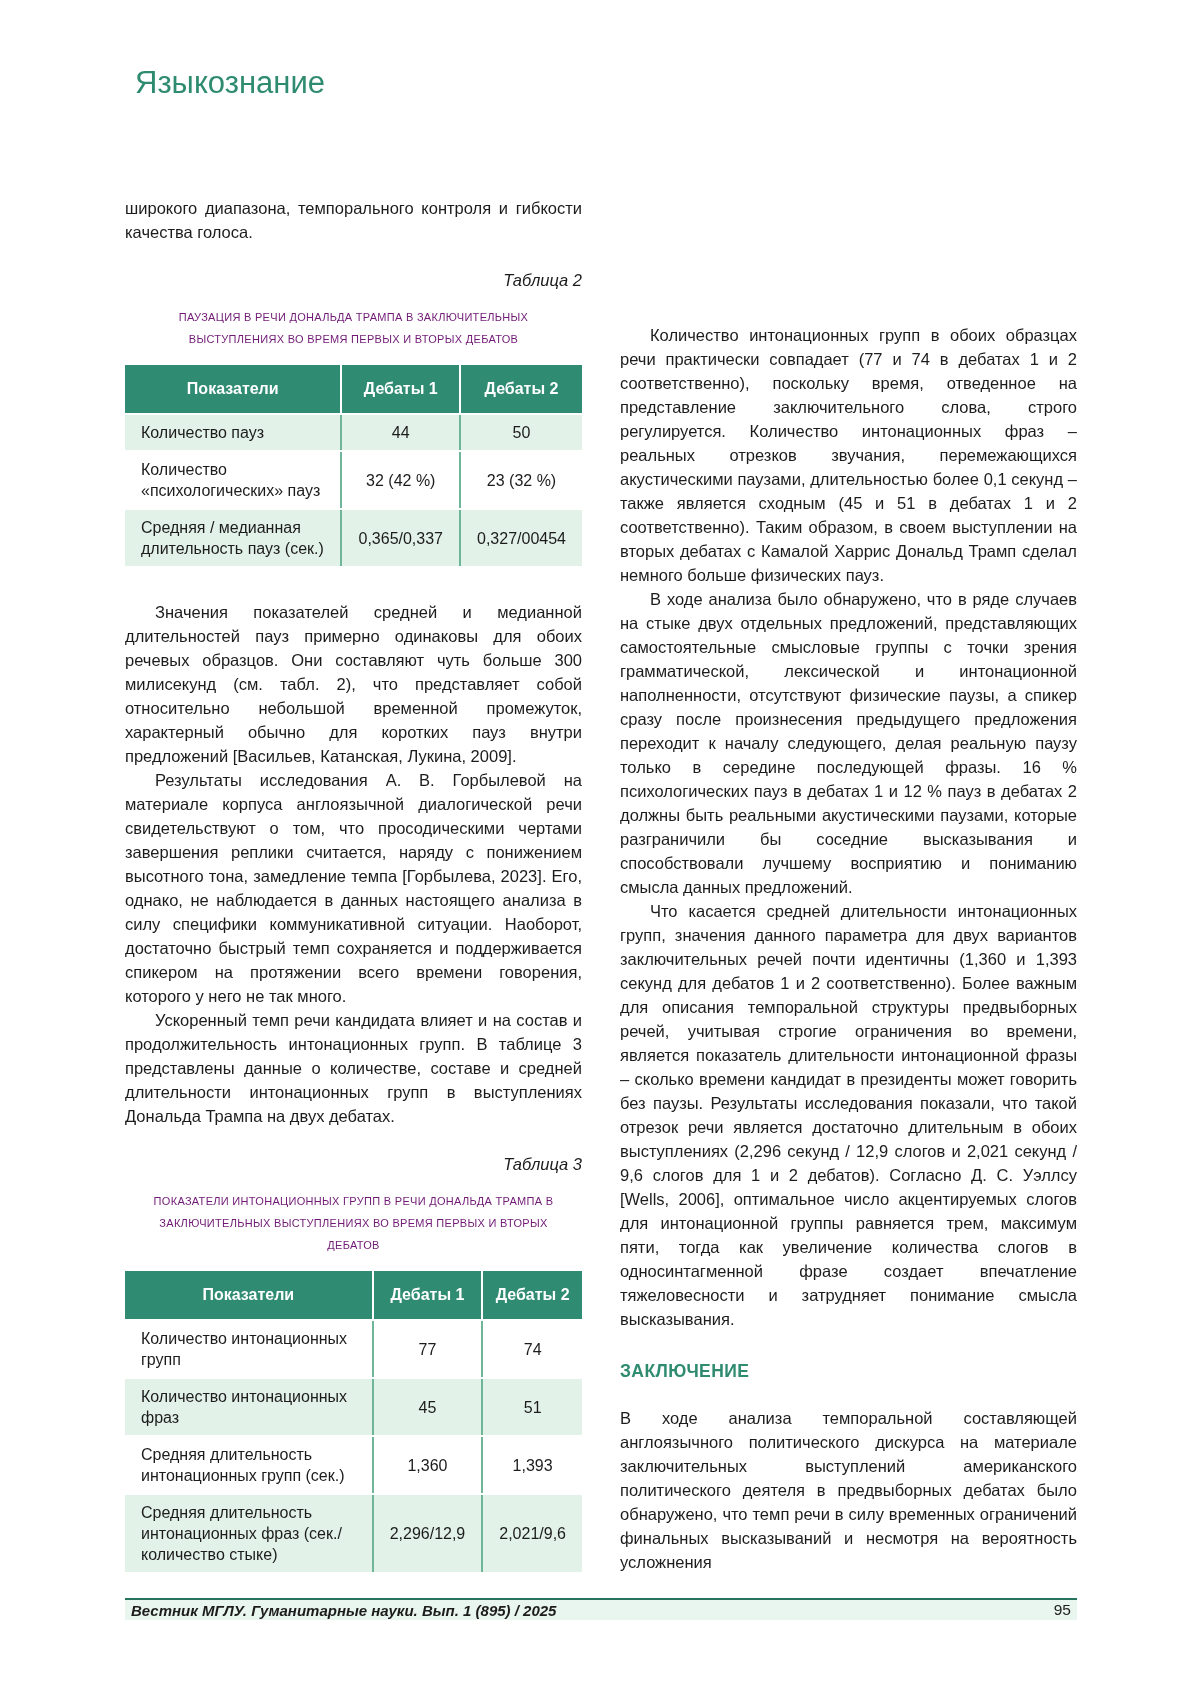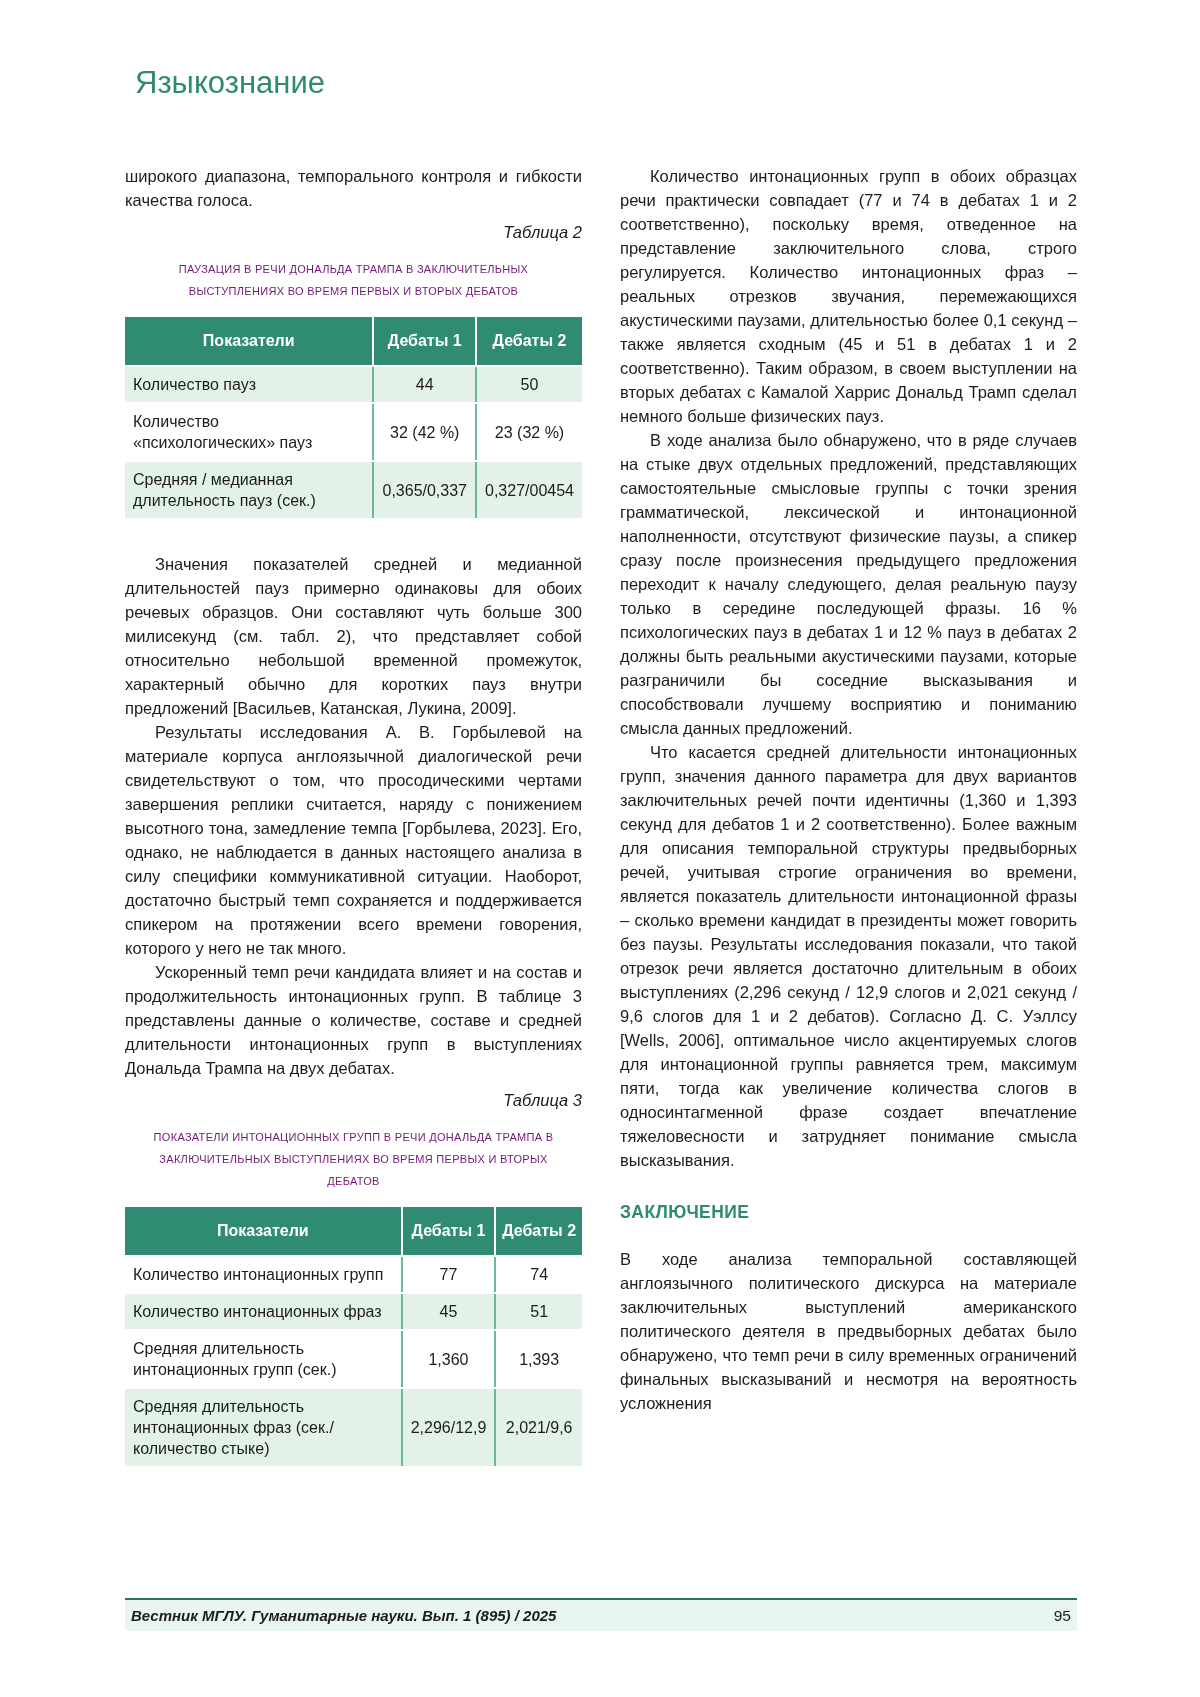--- a/index.html
+++ b/index.html
@@ -17,42 +17,43 @@
     left: 135px;
     top: 65px;
     font-size: 31px;
     line-height: 36px;
     color: #2E8B70;
     font-weight: 400;
   }
   .content {
     position: absolute;
     left: 125px;
-    top: 164px;
+    top: 196px;
     width: 952px;
     display: flex;
     gap: 38px;
+    align-items: flex-end;
   }
   .col { width: 457px; }
 
   p.body {
     font-size: 16.5px;
     line-height: 24px;
     text-align: justify;
     margin: 0;
   }
   p.indent { text-indent: 30px; }
   p.after-table { margin-top: 32px; }
 
   .tbl-caption {
     text-align: right;
     font-style: italic;
     font-size: 16.5px;
     line-height: 24px;
-    margin: 8px 0 14px 0;
+    margin: 24px 0 14px 0;
   }
   .tbl-title {
     text-align: center;
     font-size: 11px;
     line-height: 22px;
     letter-spacing: 0.3px;
     margin: 0 8px 15px 8px;
     color: #701a75;
   }
 
@@ -65,21 +66,21 @@
     background: #2F8C72;
     color: #ffffff;
     font-weight: 700;
     padding: 15px 4px;
     border-left: 2px solid #ffffff;
     border-bottom: 2px solid #ffffff;
     text-align: center;
   }
   table.data thead th:first-child { border-left: none; }
   table.data tbody td {
-    padding: 7px 8px;
+    padding: 7px 16px;
     border-bottom: 2px solid #ffffff;
     vertical-align: middle;
     line-height: 21px;
   }
   table.data tbody td + td {
     border-left: 2px solid #6FB598;
     text-align: center;
   }
   table.data tr.tint td { background: #E3F2E9; }
   table.data tr.plain td { background: #ffffff; }
@@ -90,21 +91,21 @@
     font-size: 17.5px;
     letter-spacing: 0.4px;
     margin: 30px 0 24px 0;
   }
 
   .footer {
     position: absolute;
     left: 125px;
     top: 1598px;
     width: 952px;
-    height: 33px;
+    height: 22px;
     background: #E9F5EF;
     border-top: 2px solid #27735E;
     display: flex;
     align-items: center;
     justify-content: space-between;
     padding: 0 6px;
     box-sizing: border-box;
   }
   .footer .journal {
     font-style: italic;

